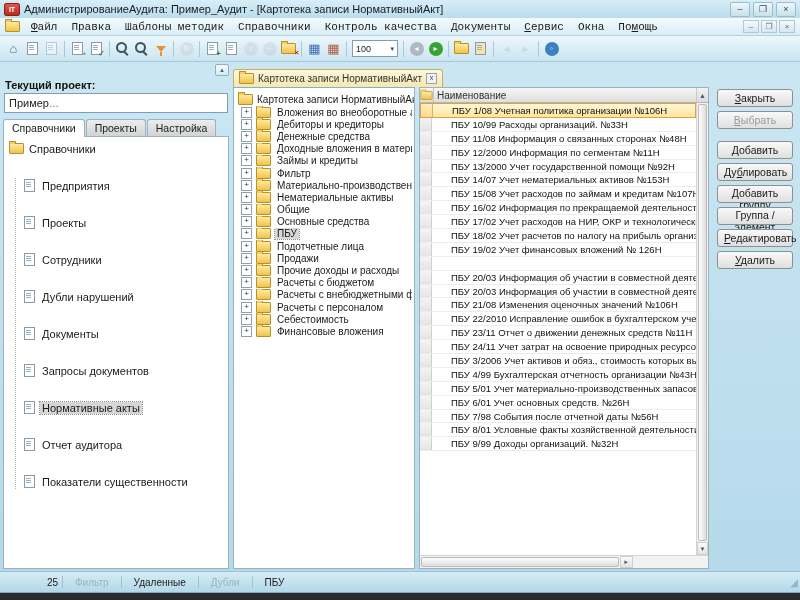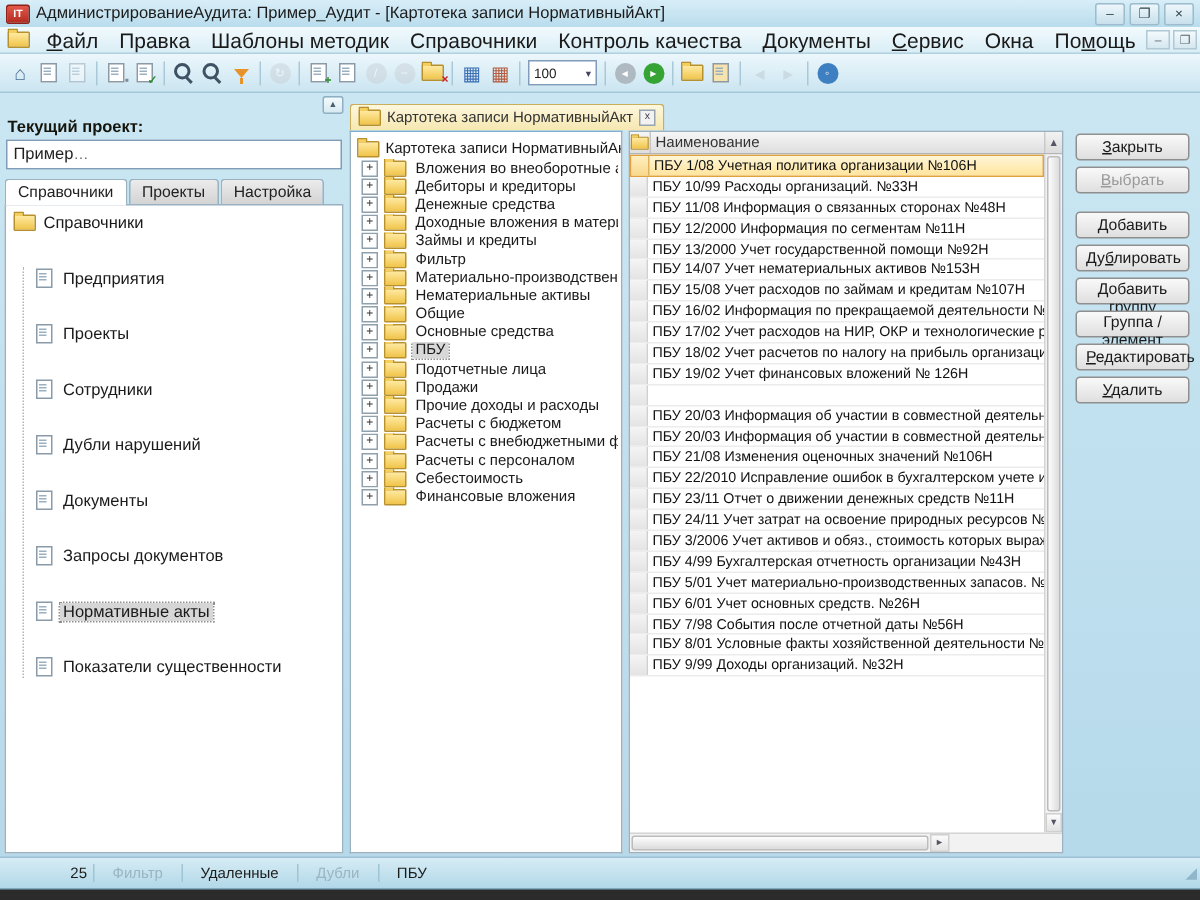--- a/index.html
+++ b/index.html
@@ -7,21 +7,21 @@
   .window{position:absolute;left:0;top:0;width:800px;height:592px;background:linear-gradient(#cde8f4,#b5d9ea);display:flex;flex-direction:column;border-bottom:1px solid #7fa9bf;}
   
   .titlebar{height:18px;display:flex;align-items:center;padding:0 4px;gap:4px;background:linear-gradient(#d8eef8,#b9dcec);}
   .app-icon{width:14px;height:11px;background:linear-gradient(#e4574b,#b32b20);border:1px solid #8c1f16;border-radius:2px;color:#fff;font-size:7px;font-weight:bold;display:flex;align-items:center;justify-content:center;}
   .title-text{font-size:11px;color:#1b1b1b;white-space:nowrap;overflow:hidden;flex:1;}
   .winctl{display:flex;gap:3px;}
   .winctl span{width:18px;height:13px;display:flex;align-items:center;justify-content:center;font-size:9px;color:#33454f;background:linear-gradient(#eef7fb,#c8e0ec);border:1px solid #9dbdcd;border-radius:2px;}
   
   .menubar{height:17px;display:flex;align-items:center;background:linear-gradient(#f2fafd,#d9edf6);border-bottom:1px solid #b3d2e0;padding:0 3px;}
   .menu-folder{margin:0 4px 0 2px;}
-  .menu-item{font-size:14px;color:#1a1a1a;padding:1px 7px;white-space:nowrap;}
+  .menu-item{font-size:11px;color:#1a1a1a;padding:1px 7px;white-space:nowrap;font-family:Liberation Mono, monospace;}
   .menu-item u{text-decoration:underline;}
   .menubar .spacer{flex:1;}
   .mdictl{display:flex;gap:2px;margin-right:2px;}
   .mdictl span{width:14px;height:11px;display:flex;align-items:center;justify-content:center;font-size:8px;color:#55676f;border:1px solid #b0c8d4;background:linear-gradient(#f4fafc,#d5e7ef);}
   
   .toolbar{height:25px;display:flex;align-items:center;background:linear-gradient(#ecf7fc,#cbe5f1);border-bottom:1px solid #a4c8da;padding:0 4px;}
   .tbi{width:19px;height:19px;display:inline-flex;align-items:center;justify-content:center;border-radius:2px;position:relative;}
   .tbi.dim{opacity:.45;}
   .tbsep{width:1px;height:16px;background:#a9c8d8;margin:0 3px;}
   .tbcombo{width:38px;height:15px;background:#fff;border:1px solid #7f9db9;font-size:9px;display:inline-flex;align-items:center;justify-content:space-between;padding:0 3px;margin:0 2px;color:#222;}
@@ -73,21 +73,21 @@
   .list-panel{flex:1;margin-top:23px;background:#fff;border:1px solid #9ab1c2;display:flex;flex-direction:column;min-height:0;}
   .list-head{height:14px;display:flex;border-bottom:1px solid #b5b5b5;background:linear-gradient(#f6f6f6,#dedede);flex:none;}
   .list-head .hicon{width:13px;border-right:1px solid #c5c5c5;display:flex;align-items:center;justify-content:center;}
   .list-head .hicon .ifolder{transform:scale(.8);}
   .list-head .htext{font-size:10px;color:#333;padding-left:3px;display:flex;align-items:center;flex:1;}
   .list-head .harr{width:11px;display:flex;align-items:center;justify-content:center;font-size:7px;color:#556;border-left:1px solid #c9c9c9;background:linear-gradient(#f2f2f2,#dcdcdc);}
   .list-wrap{flex:1;display:flex;min-height:0;}
   .list-body{flex:1;overflow:hidden;}
   .lrow{height:12.9px;display:flex;align-items:center;border-bottom:1px solid #ececec;}
   .lrow .ind{width:11px;align-self:stretch;background:linear-gradient(#f4f4f4,#e4e4e4);border-right:1px solid #d0d0d0;flex:none;}
-  .lrow .txt{font-size:9.5px;color:#111;padding-left:3px;white-space:nowrap;overflow:hidden;flex:1;}
+  .lrow .txt{font-size:9.5px;color:#111;padding-left:19px;white-space:nowrap;overflow:hidden;flex:1;}
   .lrow.sel{background:linear-gradient(#fff6d8,#ffe49c);border:1px solid #e0a23e;height:12.9px;}
   .lrow.sel .ind{background:linear-gradient(#ffeec0,#f8d98c);border-right:1px solid #e0b25e;}
   .vscroll{width:11px;background:#f2f2f2;border-left:1px solid #d5d5d5;display:flex;flex-direction:column;flex:none;}
   .vscroll .arr{height:11px;display:flex;align-items:center;justify-content:center;font-size:6px;color:#556;background:linear-gradient(#fbfbfb,#e3e3e3);border:1px solid #cfcfcf;}
   .vscroll .thumb{flex:1;margin:1px;background:linear-gradient(90deg,#fdfdfd,#dcdcdc);border:1px solid #bcbcbc;border-radius:2px;}
   .hscroll{height:12px;display:flex;background:#f2f2f2;border-top:1px solid #d5d5d5;flex:none;}
   .hscroll .thumb{width:68%;margin:1px;background:linear-gradient(#fdfdfd,#dcdcdc);border:1px solid #bcbcbc;border-radius:2px;}
   .hscroll .arr{width:11px;display:flex;align-items:center;justify-content:center;font-size:6px;color:#556;background:linear-gradient(#fbfbfb,#e3e3e3);border:1px solid #cfcfcf;}
   .hscroll .rest{flex:1;}
   
@@ -270,20 +270,24 @@
             <div class="titem">
               <span class="idoc"></span>
               <span class="lbl">Запросы документов</span>
             </div>
             <div class="titem sel">
               <span class="idoc"></span>
               <span class="lbl">Нормативные акты</span>
             </div>
             <div class="titem">
               <span class="idoc"></span>
+              <span class="lbl">Отчет аудитора</span>
+            </div>
+            <div class="titem">
+              <span class="idoc"></span>
               <span class="lbl">Показатели существенности</span>
             </div>
           </div>
       </div>
     </div>
 
     <div class="mid-panel">
       <div class="doctab-row">
         <div class="doctab">
           <span class="ifolder"></span>

